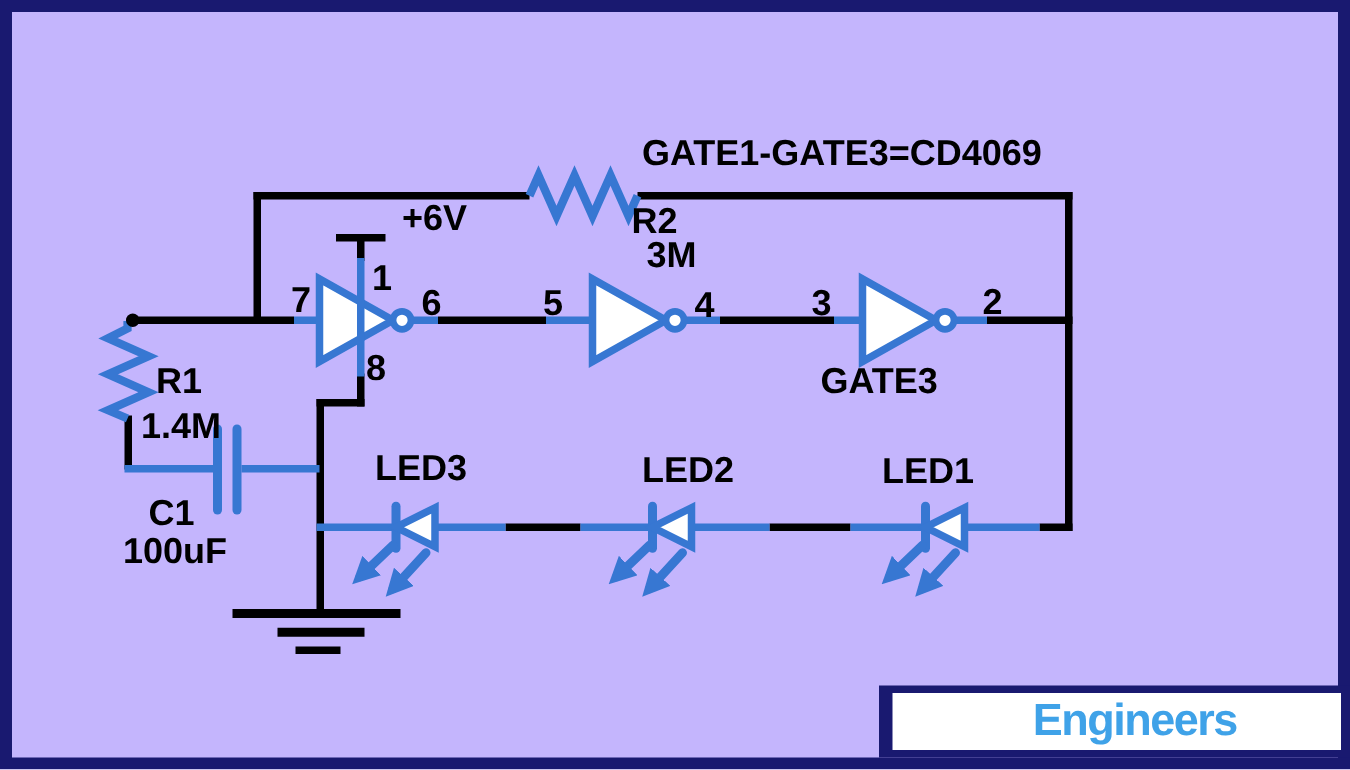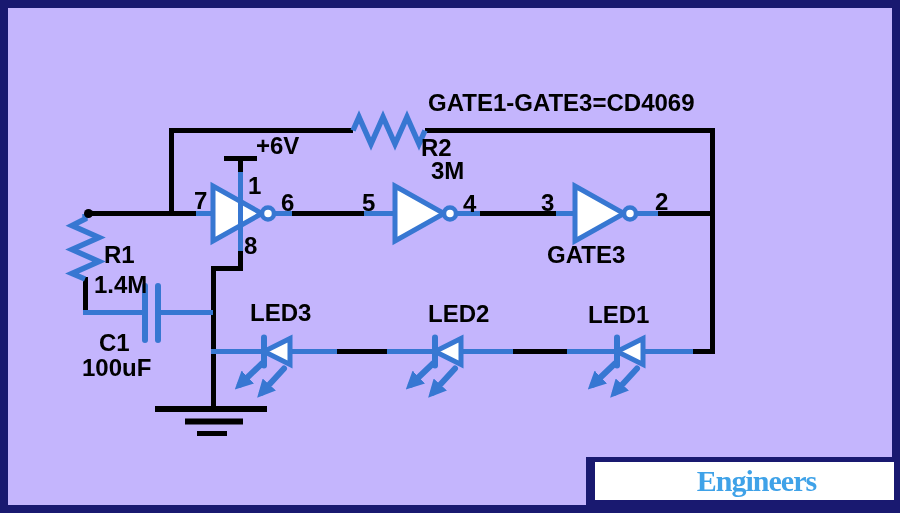--- a/index.html
+++ b/index.html
@@ -37,21 +37,21 @@
   .logo{
     position:absolute;left:586px;top:457px;width:314px;height:48px;
     background:var(--navy);z-index:6;box-sizing:border-box;
     padding:5px 6px 5px 9px;
   }
   .logo-inner{
     background:#fff;width:100%;height:100%;box-sizing:border-box;
     display:flex;align-items:center;justify-content:center;overflow:hidden;
   }
   .logo-inner span{
-    font-family:Liberation Serif, serif;
+    font-family:Liberation Sans, sans-serif;
     font-weight:bold;font-size:30px;line-height:1;letter-spacing:-1px;
     white-space:nowrap;
     margin-left:24px;
   }
   .logo-blue{color:var(--logo-blue);}
   .logo-gray{color:var(--logo-gray);}
 </style>
 </head>
 <body>
 
@@ -129,21 +129,21 @@
     <circle class="bub" cx="630" cy="213.5" r="6"></circle>
 
     <circle class="dot" cx="88.5" cy="213.5" r="4.5"></circle>
 
     <use href="#led-sym" x="264" y="351.5"></use>
     <use href="#led-sym" x="435" y="351.5"></use>
     <use href="#led-sym" x="617" y="351.5"></use>
   </svg>
 
   <span class="t" style="left:428px;top:91px">GATE1-GATE3=CD4069</span>
-  <span class="t" style="left:256px;top:134px">+6V</span>
+  <span class="t" style="left:268px;top:134px">+6V</span>
   <span class="t" style="left:248px;top:174px">1</span>
   <span class="t" style="left:194px;top:189px">7</span>
   <span class="t" style="left:281px;top:191px">6</span>
   <span class="t" style="left:244px;top:234px">8</span>
   <span class="t" style="left:421px;top:136px">R2</span>
   <span class="t" style="left:431px;top:159px">3M</span>
   <span class="t" style="left:362px;top:191px">5</span>
   <span class="t" style="left:463px;top:192px">4</span>
   <span class="t" style="left:541px;top:191px">3</span>
   <span class="t" style="left:655px;top:190px">2</span>

